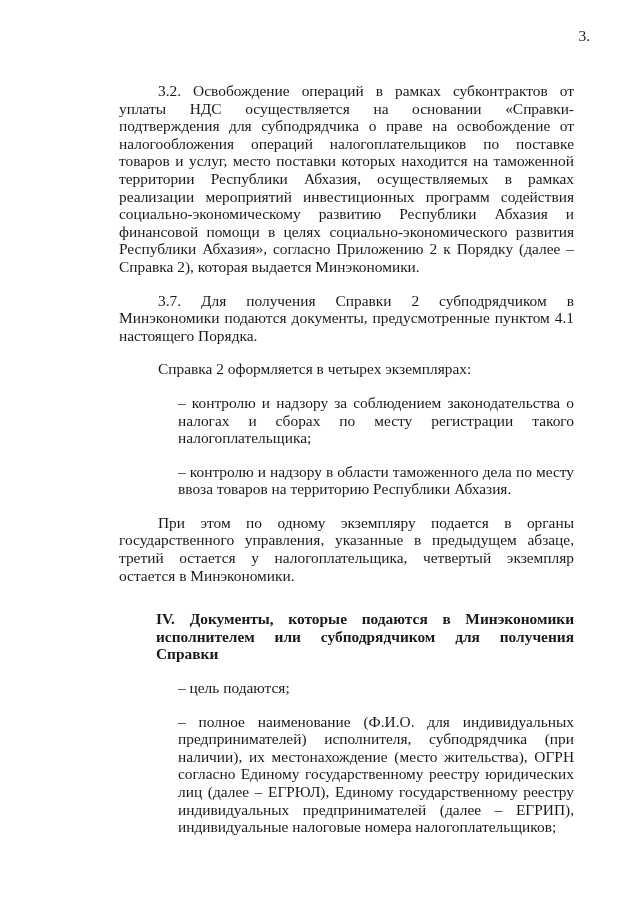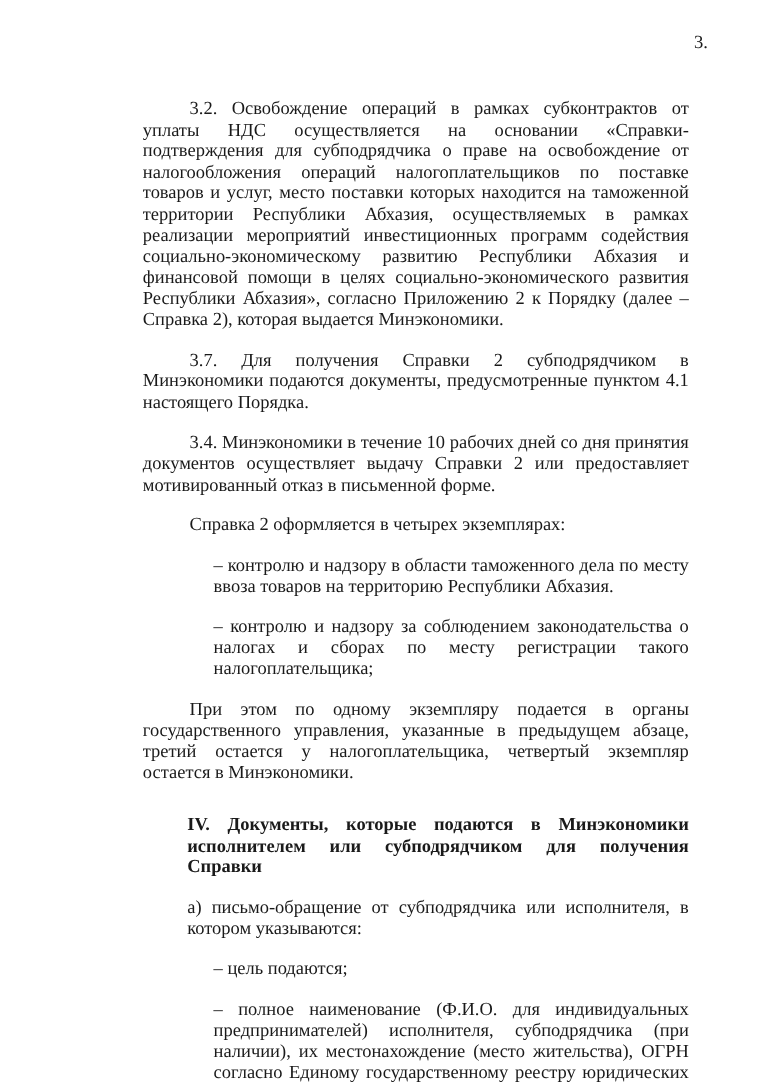--- a/index.html
+++ b/index.html
@@ -30,23 +30,21 @@
 </style>
 </head>
 <body>
 
 <div class="page">
   <div class="page-number">3.</div>
 
   <div class="body-text">
     <p class="indent">3.2. Освобождение операций в рамках субконтрактов от уплаты НДС осуществляется на основании «Справки-подтверждения для субподрядчика о праве на освобождение от налогообложения операций налогоплательщиков по поставке товаров и услуг, место поставки которых находится на таможенной территории Республики Абхазия, осуществляемых в рамках реализации мероприятий инвестиционных программ содействия социально-экономическому развитию Республики Абхазия и финансовой помощи в целях социально-экономического развития Республики Абхазия», согласно Приложению 2 к Порядку (далее – Справка 2), которая выдается Минэкономики.</p>
     <p class="indent">3.7. Для получения Справки 2 субподрядчиком в Минэкономики подаются документы, предусмотренные пунктом 4.1 настоящего Порядка.</p>
-    <p class="indent">3.4. Минэкономики в течение 10 рабочих дней со дня принятия документов осуществляет выдачу Справки 2 или предоставляет мотивированный отказ в письменной форме.</p>
     <p class="indent gap-small">Справка 2 оформляется в четырех экземплярах:</p>
+    <p class="lvl2 gap-small">– контролю и надзору за соблюдением законодательства о налогах и сборах по месту регистрации такого налогоплательщика;</p>
     <p class="lvl2 gap-small">– контролю и надзору в области таможенного дела по месту ввоза товаров на территорию Республики Абхазия.</p>
-    <p class="lvl2 gap-small">– контролю и надзору за соблюдением законодательства о налогах и сборах по месту регистрации такого налогоплательщика;</p>
     <p class="indent gap-small">При этом по одному экземпляру подается в органы государственного управления, указанные в предыдущем абзаце, третий остается у налогоплательщика, четвертый экземпляр остается в Минэкономики.</p>
     <p class="heading gap-section">IV. Документы, которые подаются в Минэкономики исполнителем или субподрядчиком для получения Справки</p>
-    <p class="lvl1">а) письмо-обращение от субподрядчика или исполнителя, в котором указываются:</p>
     <p class="lvl2">– цель подаются;</p>
     <p class="lvl2">– полное наименование (Ф.И.О. для индивидуальных предпринимателей) исполнителя, субподрядчика (при наличии), их местонахождение (место жительства), ОГРН согласно Единому государственному реестру юридических лиц (далее – ЕГРЮЛ), Единому государственному реестру индивидуальных предпринимателей (далее – ЕГРИП), индивидуальные налоговые номера налогоплательщиков;</p>
   </div>
 </div>
 
 </body></html>

